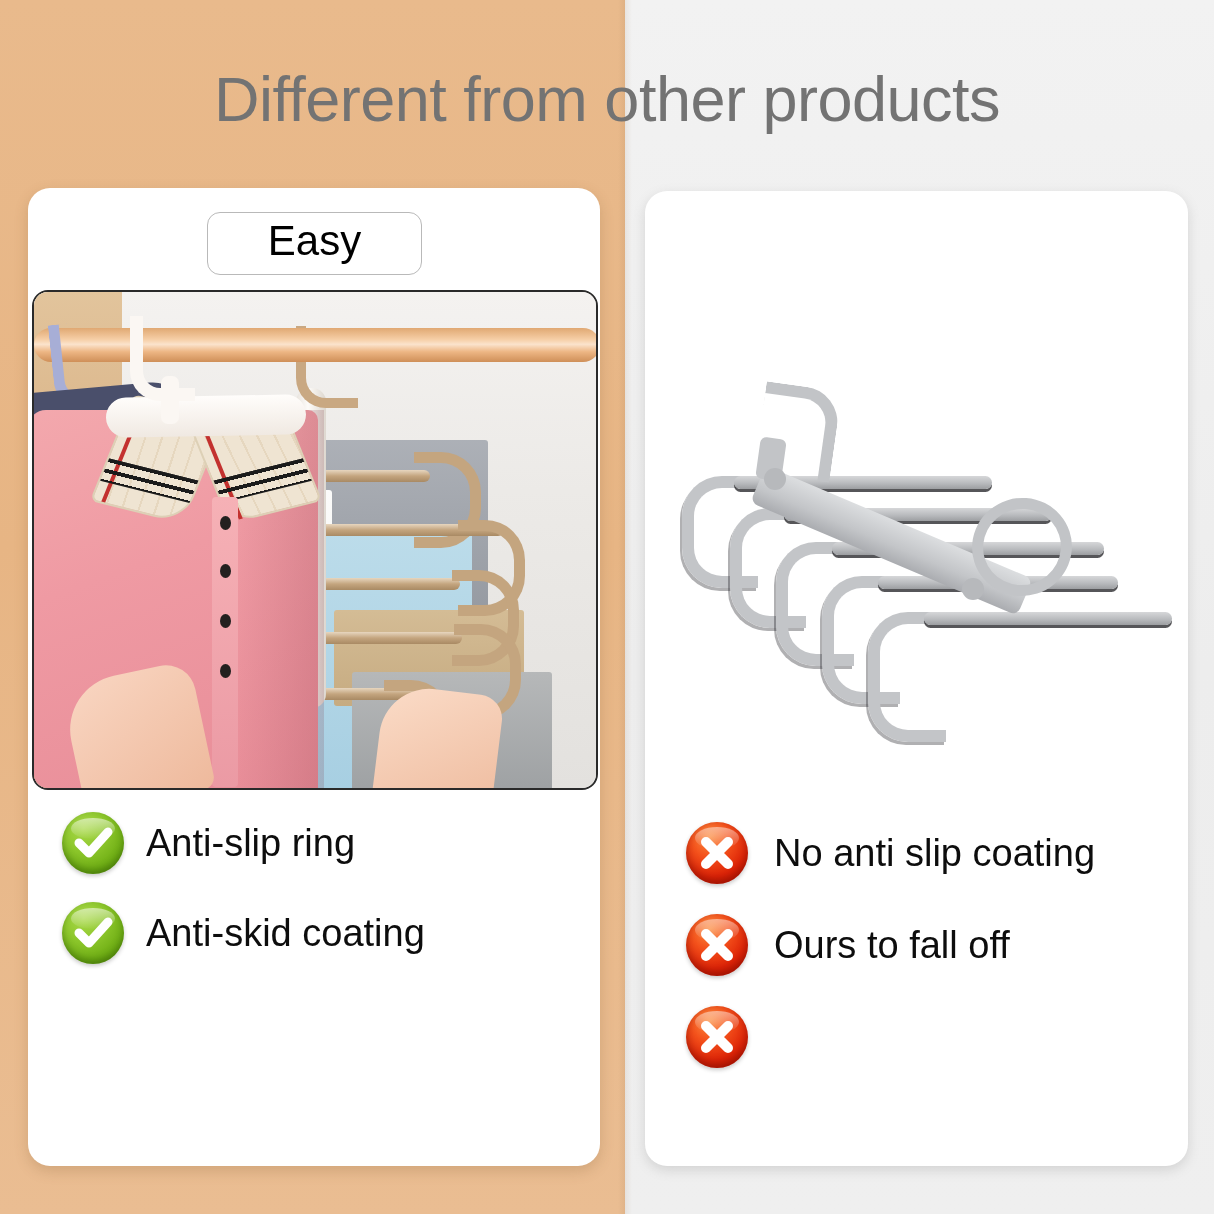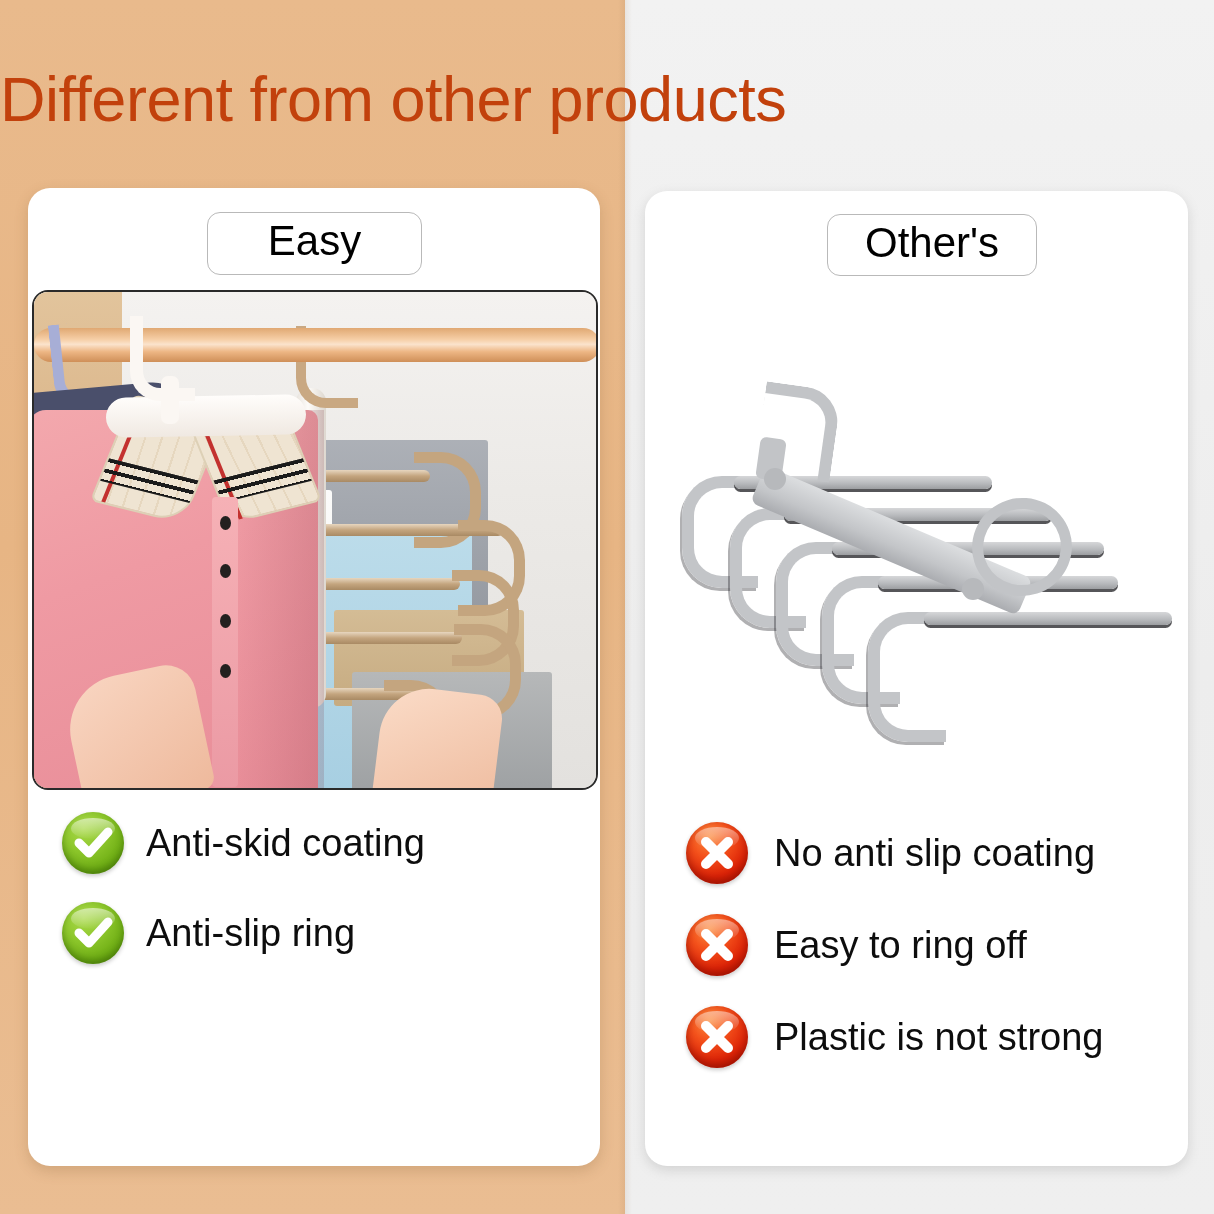--- a/index.html
+++ b/index.html
@@ -36,26 +36,26 @@
     position: absolute;
     left: 618px; top: 0;
     width: 14px; height: 1214px;
     background: linear-gradient(90deg, rgba(0,0,0,0.00) 0%, rgba(140,100,60,0.10) 48%, rgba(255,255,255,0.0) 100%);
   }
   
   .title {
     position: absolute;
     left: 0; top: 62px;
     width: 1214px;
-    text-align: left;
+    text-align: center;
     font-size: 63px;
     line-height: 74px;
     font-weight: 400;
     letter-spacing: -0.5px;
-    color: #c2410c;
+    color: #737373;
     white-space: nowrap;
   }
   
   .card {
     position: absolute;
     background: #ffffff;
     border-radius: 22px;
   }
   .card-ours {
     left: 28px; top: 188px;
@@ -373,35 +373,34 @@
     <div class="ph-hand-r"></div>
   </div>
 
   <div class="bullets bullets-ours">
     <div class="bullet-row">
       <div class="mark mark-ok">
         <svg class="glyph" viewBox="0 0 62 62">
           <path d="M17 31 L27 41 L46 20" fill="none" stroke="#ffffff" stroke-width="9" stroke-linecap="round" stroke-linejoin="round"></path>
         </svg>
       </div>
-      <div class="mark-label">Anti-skid coating</div>
+      <div class="mark-label">Anti-slip ring</div>
     </div>
     <div class="bullet-row">
       <div class="mark mark-ok">
         <svg class="glyph" viewBox="0 0 62 62">
           <path d="M17 31 L27 41 L46 20" fill="none" stroke="#ffffff" stroke-width="9" stroke-linecap="round" stroke-linejoin="round"></path>
         </svg>
       </div>
-      <div class="mark-label">Anti-slip ring</div>
+      <div class="mark-label">Anti-skid coating</div>
     </div>
   </div>
 
   <div class="card card-other"></div>
 
-  <div class="badge badge-other">Other's</div>
 
   <div class="other-photo">
     <div class="oh-arc" style="left:10px;  top:96px;  width:64px;  height:88px;"></div>
     <div class="oh-arm" style="left:62px;  top:96px;  width:258px;"></div>
     <div class="oh-arc" style="left:58px;  top:128px; width:64px;  height:96px;"></div>
     <div class="oh-arm" style="left:112px; top:128px; width:268px;"></div>
     <div class="oh-arc" style="left:104px; top:162px; width:66px;  height:100px;"></div>
     <div class="oh-arm" style="left:160px; top:162px; width:272px;"></div>
     <div class="oh-arc" style="left:150px; top:196px; width:66px;  height:104px;"></div>
     <div class="oh-arm" style="left:206px; top:196px; width:240px;"></div>
@@ -425,25 +424,24 @@
         </svg>
       </div>
       <div class="mark-label">No anti slip coating</div>
     </div>
     <div class="bullet-row">
       <div class="mark mark-no">
         <svg class="glyph" viewBox="0 0 62 62">
           <path d="M20 20 L42 42 M42 20 L20 42" fill="none" stroke="#ffffff" stroke-width="10" stroke-linecap="round"></path>
         </svg>
       </div>
-      <div class="mark-label">Easy to ring off</div>
+      <div class="mark-label">Ours to fall off</div>
     </div>
     <div class="bullet-row">
       <div class="mark mark-no">
         <svg class="glyph" viewBox="0 0 62 62">
           <path d="M20 20 L42 42 M42 20 L20 42" fill="none" stroke="#ffffff" stroke-width="10" stroke-linecap="round"></path>
         </svg>
       </div>
-      <div class="mark-label">Plastic is not strong</div>
     </div>
   </div>
 
 </div>
 
 </body></html>

